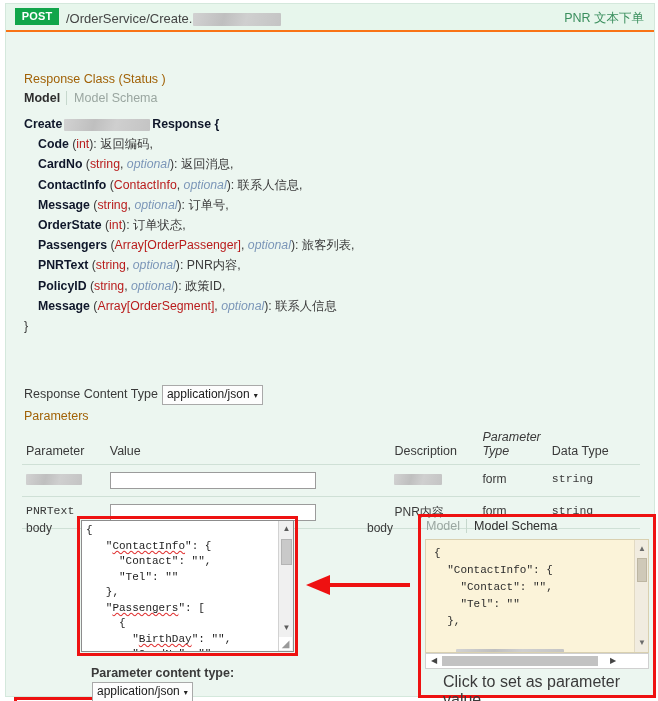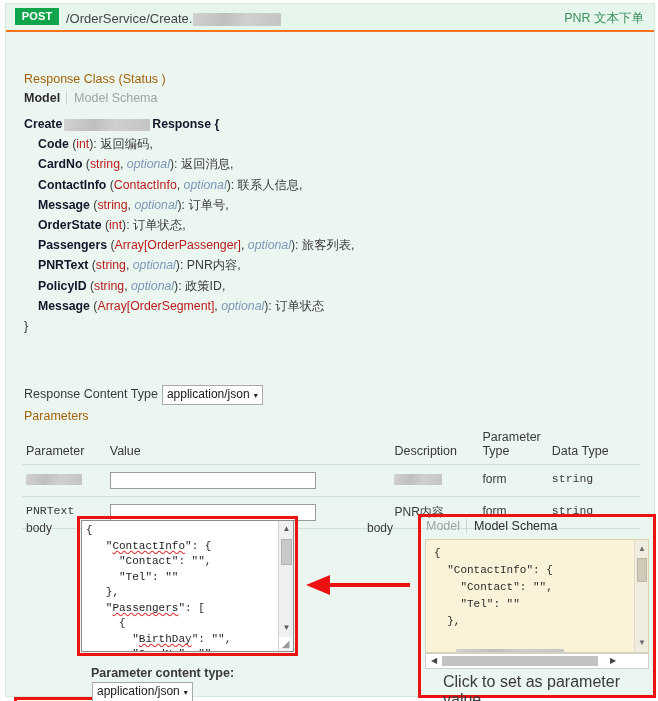--- a/index.html
+++ b/index.html
@@ -174,21 +174,21 @@
   }
   .ptable td {
     padding: 7px 4px;
     vertical-align: top;
     border-bottom: 1px solid #cfe0d6;
     color: #3a3a3a;
   }
   .col-param { width: 72px; }
   .col-value { width: 264px; }
   .col-desc  { width: 76px; }
-  .col-ptype { width: 56px; }
+  .col-ptype { width: 56px; font-style: italic; }
   .col-dtype { width: 80px; }
   .pname { font-family: "Liberation Mono", monospace; font-size: 11.5px; color: #2e2e2e; }
   .dtype { font-family: "Liberation Mono", monospace; font-size: 11.5px; color: #2e2e2e; }
   .text-input {
     width: 206px;
     height: 17px;
     border: 1px solid #9b9b9b;
     background: #ffffff;
     box-sizing: border-box;
     font-size: 11px;
@@ -443,21 +443,21 @@
       <div class="ln i1"><span class="prop">OrderState</span> (<span class="type">int</span>): <span class="desc">订单状态,</span></div>
 
       <div class="ln i1"><span class="prop">Passengers</span> (<span class="type">Array[OrderPassenger]</span>, <span class="opt">optional</span>): <span class="desc">旅客列表,</span></div>
 
 
 
       <div class="ln i1"><span class="prop">PNRText</span> (<span class="type">string</span>, <span class="opt">optional</span>): <span class="desc">PNR内容,</span></div>
 
       <div class="ln i1"><span class="prop">PolicyID</span> (<span class="type">string</span>, <span class="opt">optional</span>): <span class="desc">政策ID,</span></div>
 
-      <div class="ln i1"><span class="prop">Message</span> (<span class="type">Array[OrderSegment]</span>, <span class="opt">optional</span>): <span class="desc">订单状态</span></div>
+      <div class="ln i1"><span class="prop">Message</span> (<span class="type">Array[OrderSegment]</span>, <span class="opt">optional</span>): <span class="desc">联系人信息</span></div>
 
       <div class="ln">}</div>
     </div>
 
     <div class="rct-row">
       <span>Response Content Type</span><span class="mini-select"><span>application/json</span><span class="caret">▾</span></span>
     </div>
 
     <div class="section-title params-title">Parameters</div>
 

